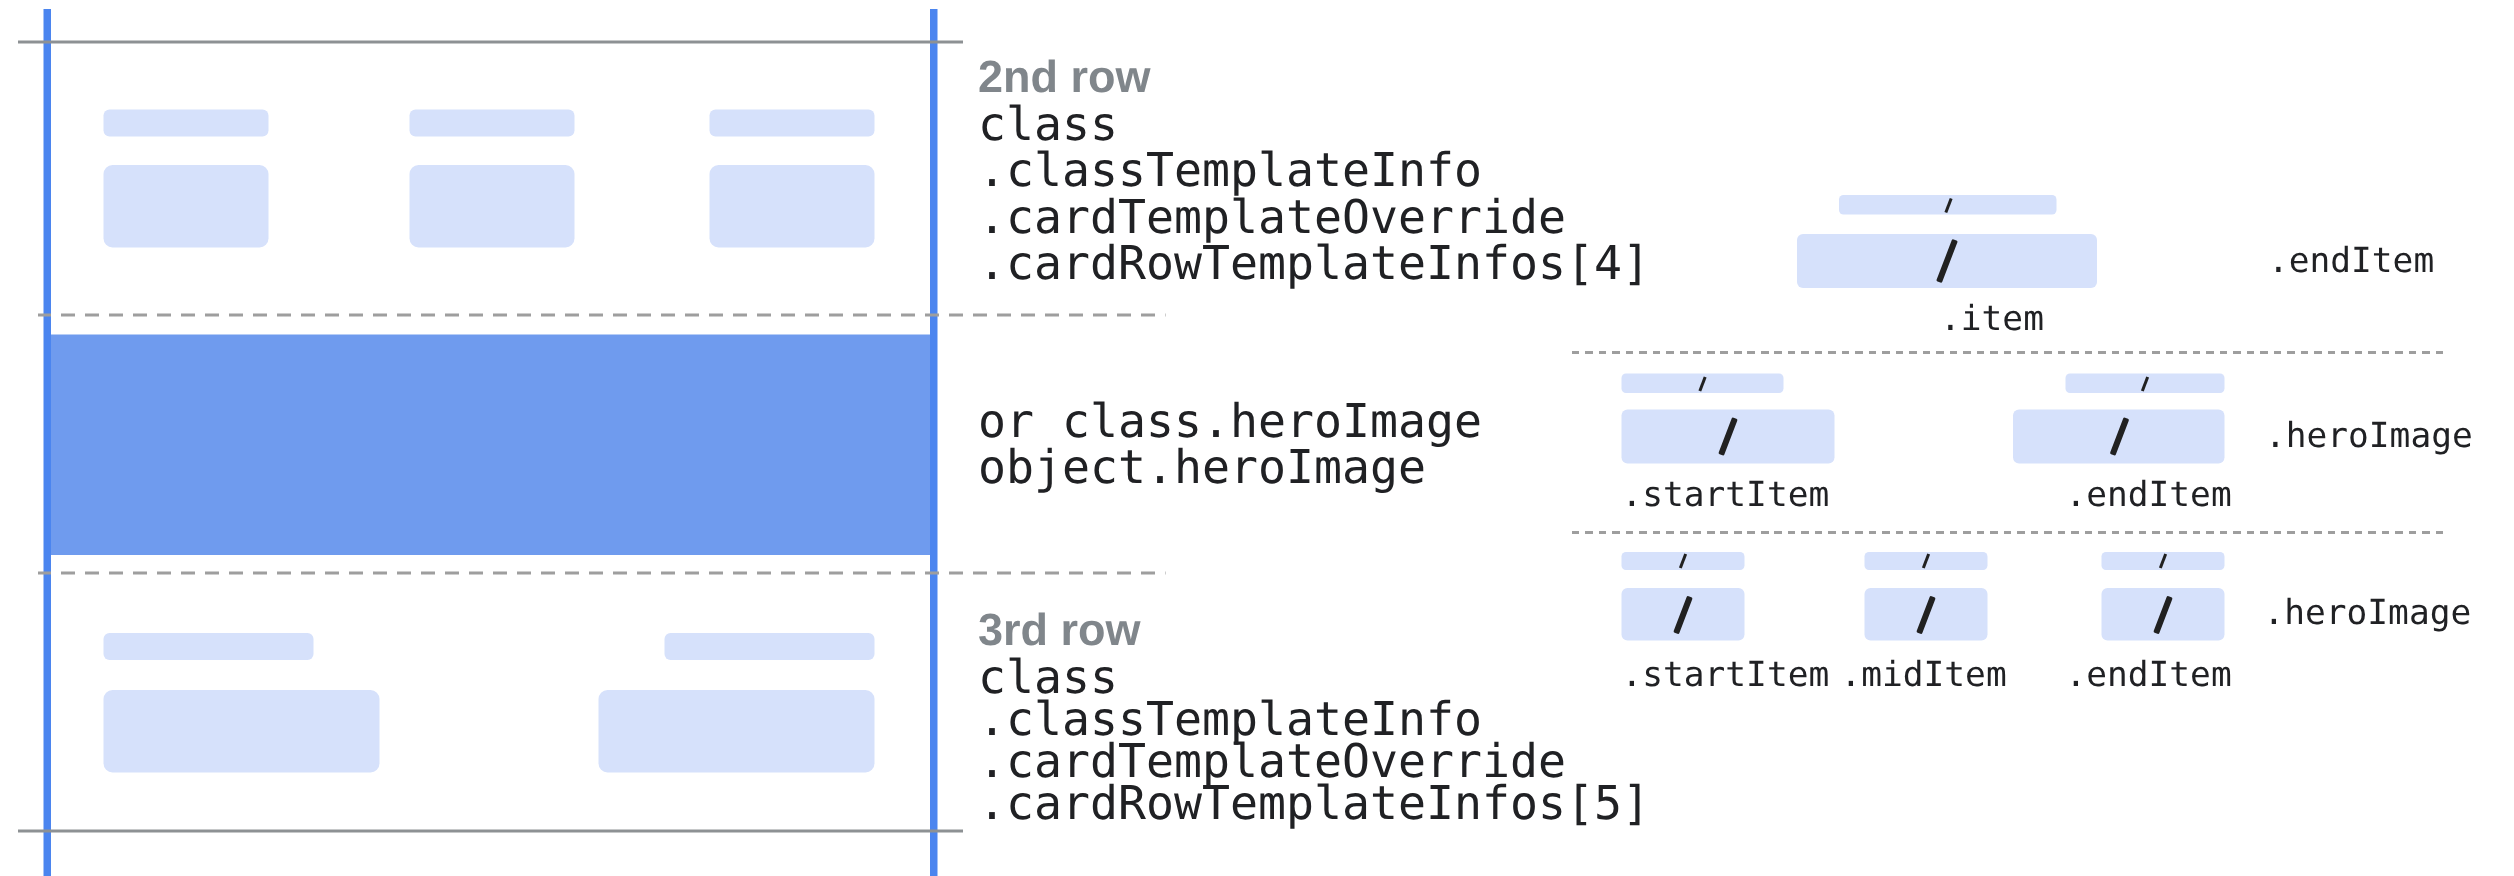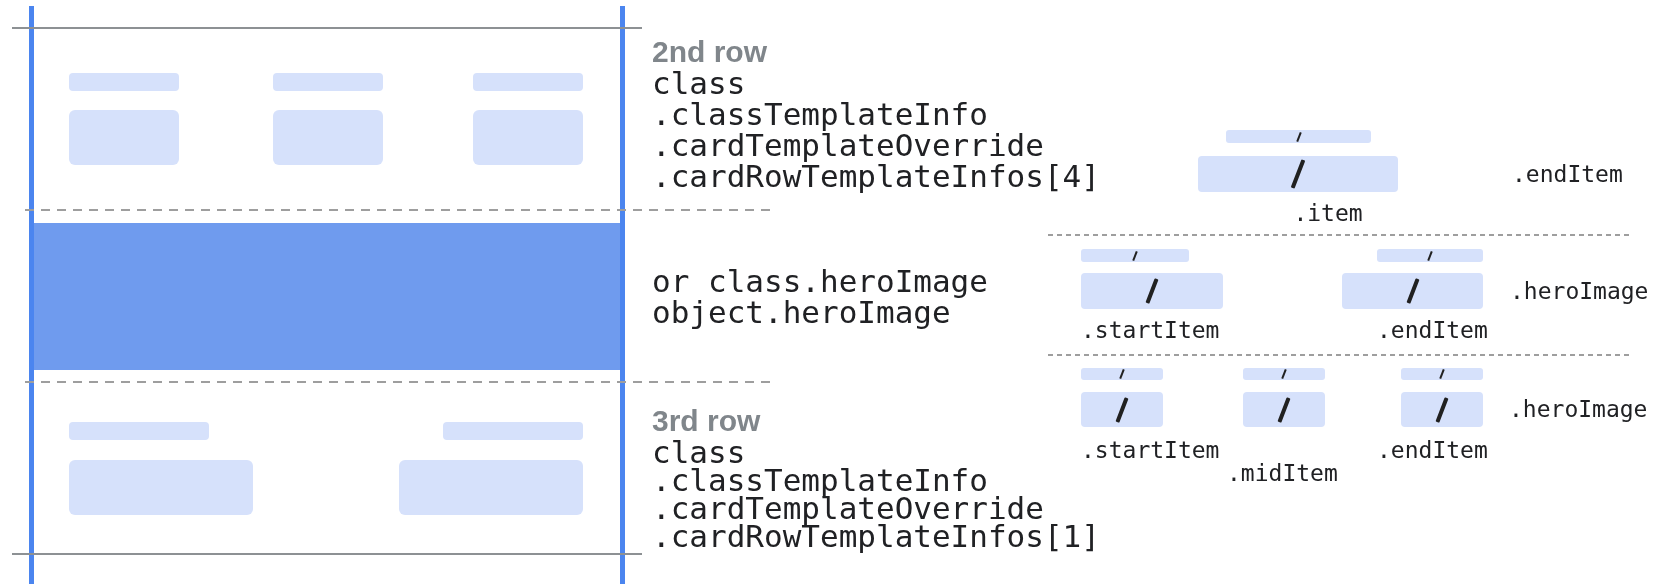--- a/index.html
+++ b/index.html
@@ -84,21 +84,21 @@
   <div class="code" style="left:652px;top:266px;">
     <div>or class.heroImage</div>
     <div>object.heroImage</div>
   </div>
 
   <div class="heading" style="left:652px;top:404px;">3rd row</div>
   <div class="code tight" style="left:652px;top:438px;">
     <div>class</div>
     <div>.classTemplateInfo</div>
     <div>.cardTemplateOverride</div>
-    <div>.cardRowTemplateInfos[1]</div>
+    <div>.cardRowTemplateInfos[5]</div>
   </div>
 
   <div>
     <div class="bar-sm" style="left:1226px;top:130px;width:145px;height:13px;border-radius:3px;">
       <span class="slash-sm"></span>
     </div>
     <div class="bar-lg" style="left:1198px;top:156px;width:200px;height:36px;border-radius:4px;">
       <span class="slash-xl"></span>
     </div>
     <div class="mono-label centered" style="left:1228px;top:202px;width:200px;">.item</div>
@@ -140,18 +140,18 @@
     <div class="bar-lg" style="left:1243px;top:392px;width:82px;height:35px;border-radius:4px;">
       <span class="slash-lg"></span>
     </div>
     <div class="bar-sm" style="left:1401px;top:368px;width:82px;height:12px;border-radius:3px;">
       <span class="slash-sm"></span>
     </div>
     <div class="bar-lg" style="left:1401px;top:392px;width:82px;height:35px;border-radius:4px;">
       <span class="slash-lg"></span>
     </div>
     <div class="mono-label" style="left:1081px;top:439px;">.startItem</div>
-    <div class="mono-label" style="left:1227px;top:439px;margin-top:23px;">.midItem</div>
+    <div class="mono-label" style="left:1227px;top:439px;">.midItem</div>
     <div class="mono-label" style="left:1377px;top:439px;">.endItem</div>
     <div class="mono-label" style="left:1509px;top:398px;">.heroImage</div>
   </div>
 
 </div>
 
 </body></html>

